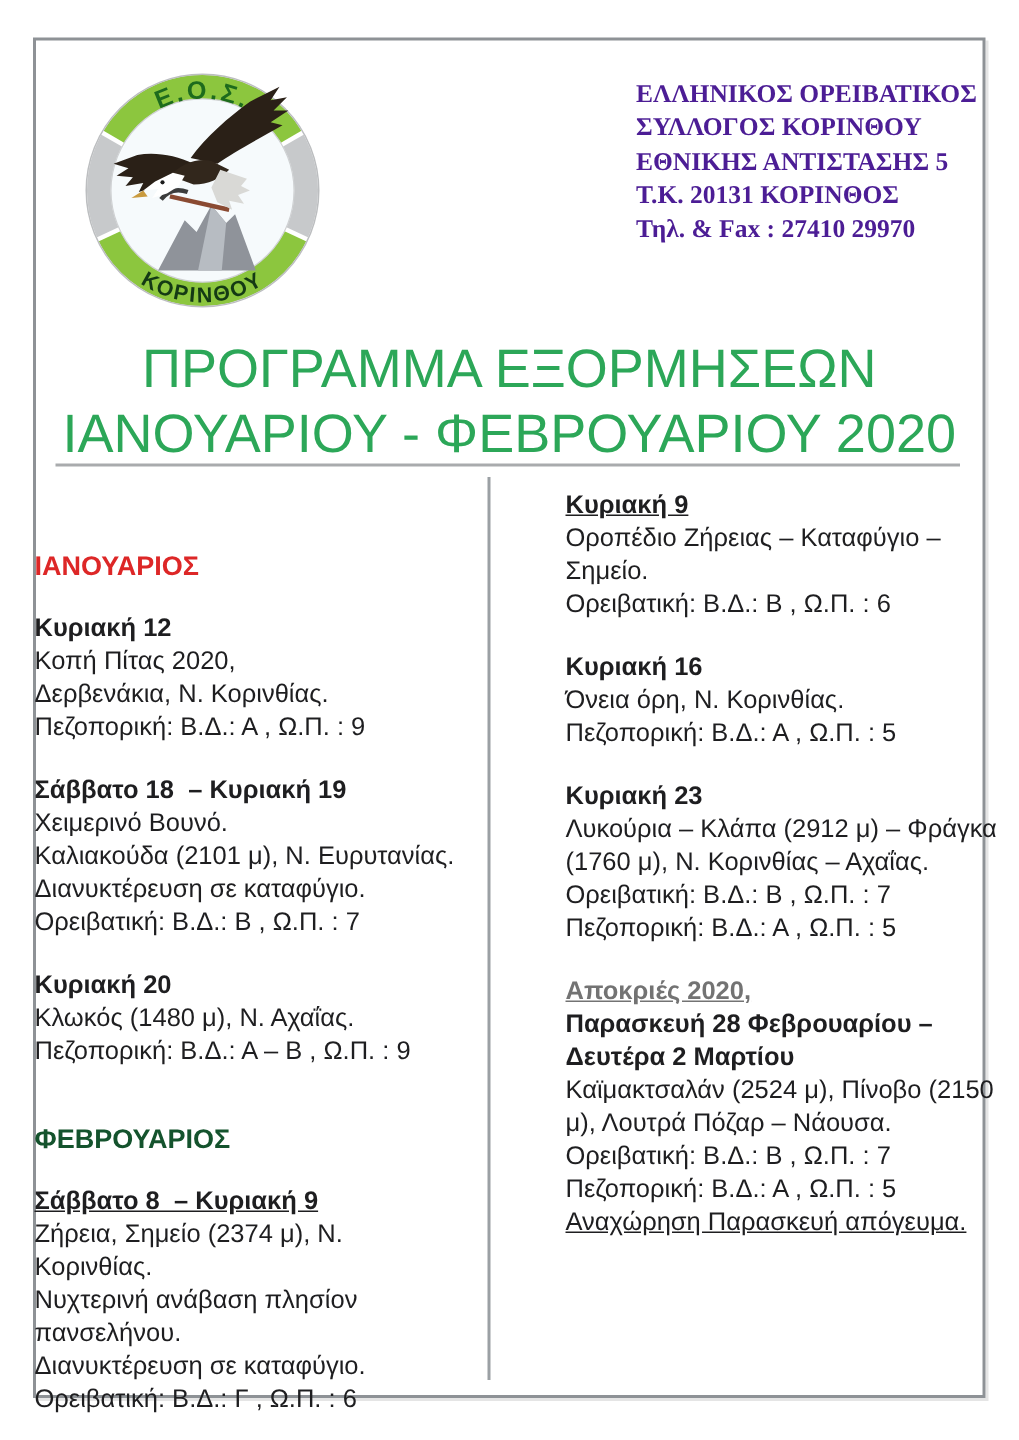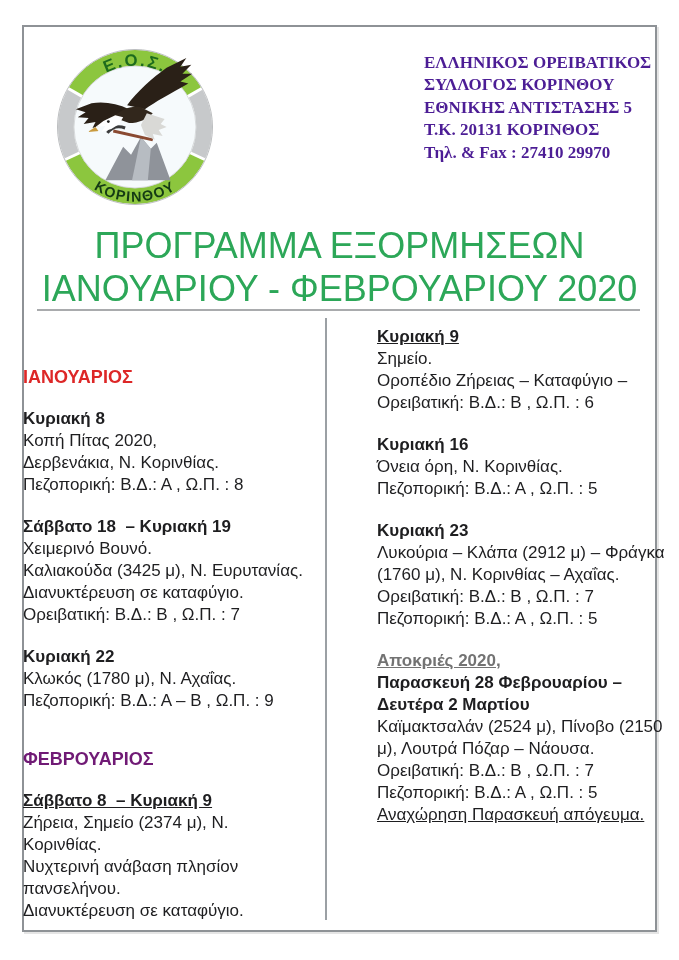--- a/index.html
+++ b/index.html
@@ -108,53 +108,54 @@
 </div>
 
 <div class="title-rule"></div>
 <div class="divider"></div>
 
 <div class="col col-left" id="col-left">
     <div class="block month">
       <div class="line" style="color: rgb(221, 39, 39);">ΙΑΝΟΥΑΡΙΟΣ</div>
     </div>
     <div class="block event">
-      <div class="line bold">Κυριακή 8</div>
+      <div class="line bold">Κυριακή 12</div>
       <div class="line">Κοπή Πίτας 2020,</div>
       <div class="line">Δερβενάκια, Ν. Κορινθίας.</div>
-      <div class="line">Πεζοπορική: Β.Δ.: Α , Ω.Π. : 8</div>
+      <div class="line">Πεζοπορική: Β.Δ.: Α , Ω.Π. : 9</div>
     </div>
     <div class="block event">
       <div class="line bold">Σάββατο 18&nbsp; – Κυριακή 19</div>
       <div class="line">Χειμερινό Βουνό.</div>
-      <div class="line">Καλιακούδα (3425 μ), Ν. Ευρυτανίας.</div>
+      <div class="line">Καλιακούδα (2101 μ), Ν. Ευρυτανίας.</div>
       <div class="line">Διανυκτέρευση σε καταφύγιο.</div>
       <div class="line">Ορειβατική: Β.Δ.: Β , Ω.Π. : 7</div>
     </div>
     <div class="block event">
-      <div class="line bold">Κυριακή 22</div>
-      <div class="line">Κλωκός (1780 μ), Ν. Αχαΐας.</div>
+      <div class="line bold">Κυριακή 20</div>
+      <div class="line">Κλωκός (1480 μ), Ν. Αχαΐας.</div>
       <div class="line">Πεζοπορική: Β.Δ.: Α – Β , Ω.Π. : 9</div>
     </div>
     <div class="block month">
-      <div class="line" style="color: #701a75;">ΦΕΒΡΟΥΑΡΙΟΣ</div>
+      <div class="line" style="color: #14532d;">ΦΕΒΡΟΥΑΡΙΟΣ</div>
     </div>
     <div class="block event">
       <div class="line bold underline">Σάββατο 8&nbsp; – Κυριακή 9</div>
       <div class="line">Ζήρεια, Σημείο (2374 μ), Ν. Κορινθίας.</div>
       <div class="line">Νυχτερινή ανάβαση πλησίον</div>
       <div class="line">πανσελήνου.</div>
       <div class="line">Διανυκτέρευση σε καταφύγιο.</div>
+      <div class="line">Ορειβατική: Β.Δ.: Γ , Ω.Π. : 6</div>
     </div>
   </div>
 <div class="col col-right" id="col-right">
     <div class="block event">
       <div class="line bold underline">Κυριακή 9</div>
+      <div class="line">Οροπέδιο Ζήρειας – Καταφύγιο –</div>
       <div class="line">Σημείο.</div>
-      <div class="line">Οροπέδιο Ζήρειας – Καταφύγιο –</div>
       <div class="line">Ορειβατική: Β.Δ.: Β , Ω.Π. : 6</div>
     </div>
     <div class="block event">
       <div class="line bold">Κυριακή 16</div>
       <div class="line">Όνεια όρη, Ν. Κορινθίας.</div>
       <div class="line">Πεζοπορική: Β.Δ.: Α , Ω.Π. : 5</div>
     </div>
     <div class="block event">
       <div class="line bold">Κυριακή 23</div>
       <div class="line">Λυκούρια – Κλάπα (2912 μ) – Φράγκα</div>

